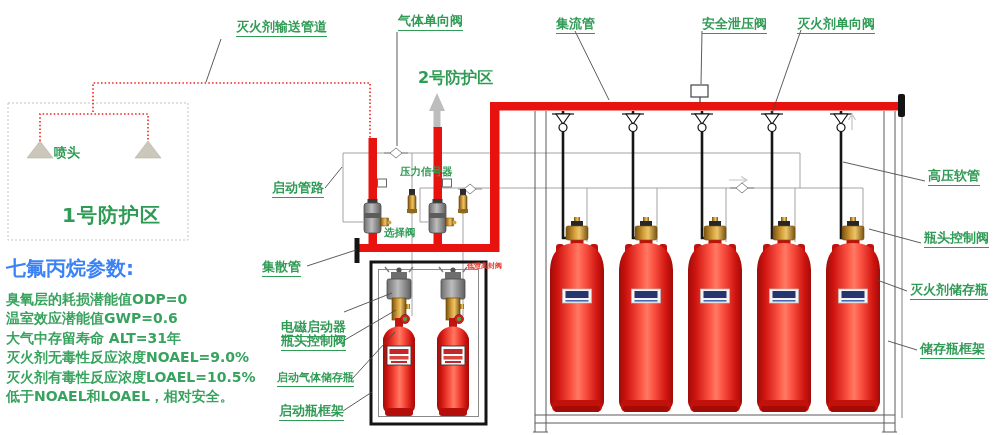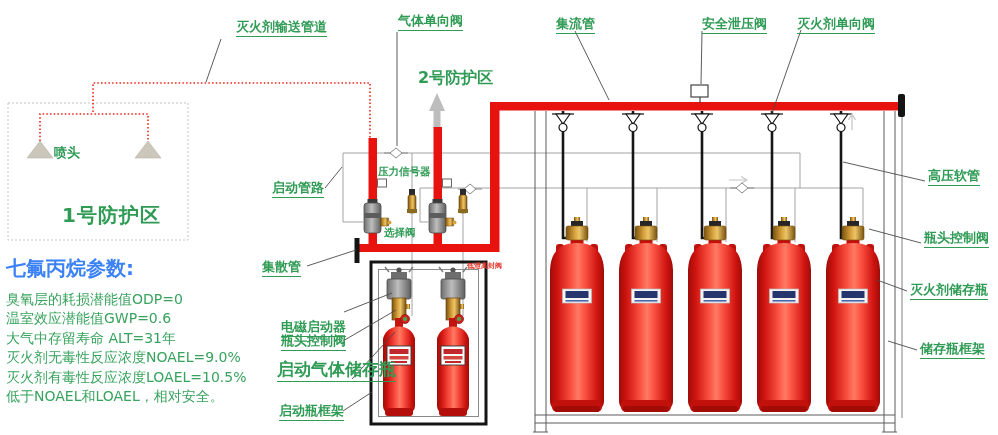--- a/index.html
+++ b/index.html
@@ -7,21 +7,21 @@
          font-family:"DejaVu Sans","Liberation Sans",sans-serif;}
   #diagram{position:absolute;left:0;top:0;}
   .lbl{position:absolute;white-space:nowrap;font-size:13px;font-weight:bold;
        color:#2f9b55;line-height:1.15;}
   .lbl.u{border-bottom:1px solid #2f9b55;padding-bottom:1px;}
   .lbl.big{font-size:20px;letter-spacing:1px;margin-top:32px;}
   .lbl.small{font-size:10.5px;}
   .lbl.tiny{font-size:7px;color:#e23226;border:none;margin-top:47px;}
   .params{position:absolute;left:6px;top:255px;color:#38a35e;}
   .params .ptitle{font-size:20px;font-weight:bold;color:#3b82f6;margin:0 0 8px 0;}
-  .params .pline{font-size:14px;font-weight:normal;line-height:19.4px;}
+  .params .pline{font-size:14px;font-weight:bold;line-height:19.4px;}
 </style>
 </head>
 <body>
 
 <div id="stage">
 
   <svg id="diagram" width="998" height="435" viewBox="0 0 998 435">
     <defs>
       <linearGradient id="gradBody" x1="0" y1="0" x2="1" y2="0">
         <stop offset="0" stop-color="#9e0c08"></stop>
@@ -215,31 +215,31 @@
 
   <div class="lbl u" style="left:236px;top:20px">灭火剂输送管道</div>
   <div class="lbl u" style="left:398px;top:14px">气体单向阀</div>
   <div class="lbl u" style="left:556px;top:17px">集流管</div>
   <div class="lbl u" style="left:702px;top:17px">安全泄压阀</div>
   <div class="lbl u" style="left:797px;top:17px">灭火剂单向阀</div>
   <div class="lbl" style="left:418px;top:69px;font-size:16px">2号防护区</div>
   <div class="lbl" style="left:54px;top:146px">喷头</div>
   <div class="lbl big" style="left:62px;top:172px">1号防护区</div>
   <div class="lbl u" style="left:272px;top:181px">启动管路</div>
-  <div class="lbl small" style="left:378px;top:165px">压力信号器</div>
+  <div class="lbl small" style="left:400px;top:165px">压力信号器</div>
   <div class="lbl small" style="left:384px;top:226px">选择阀</div>
   <div class="lbl tiny" style="left:467px;top:215px">低泄高封阀</div>
   <div class="lbl u" style="left:262px;top:260px">集散管</div>
   <div class="lbl u" style="left:928px;top:169px">高压软管</div>
   <div class="lbl u" style="left:924px;top:231px">瓶头控制阀</div>
   <div class="lbl u" style="left:910px;top:283px">灭火剂储存瓶</div>
   <div class="lbl u" style="left:920px;top:342px">储存瓶框架</div>
   <div class="lbl u" style="left:281px;top:320px">电磁启动器</div>
   <div class="lbl u" style="left:281px;top:334px">瓶头控制阀</div>
-  <div class="lbl u" style="left:277px;top:360px;font-size:17px">启动气体储存瓶</div>
+  <div class="lbl u" style="left:277px;top:372px;font-size:11px">启动气体储存瓶</div>
   <div class="lbl u" style="left:279px;top:404px">启动瓶框架</div>
 
   <div class="params">
     <div class="ptitle">七氟丙烷参数:</div>
     <div class="pline">臭氧层的耗损潜能值ODP=0</div>
     <div class="pline">温室效应潜能值GWP=0.6</div>
     <div class="pline">大气中存留寿命 ALT=31年</div>
     <div class="pline">灭火剂无毒性反应浓度NOAEL=9.0%</div>
     <div class="pline">灭火剂有毒性反应浓度LOAEL=10.5%</div>
     <div class="pline">低于NOAEL和LOAEL，相对安全。</div>

